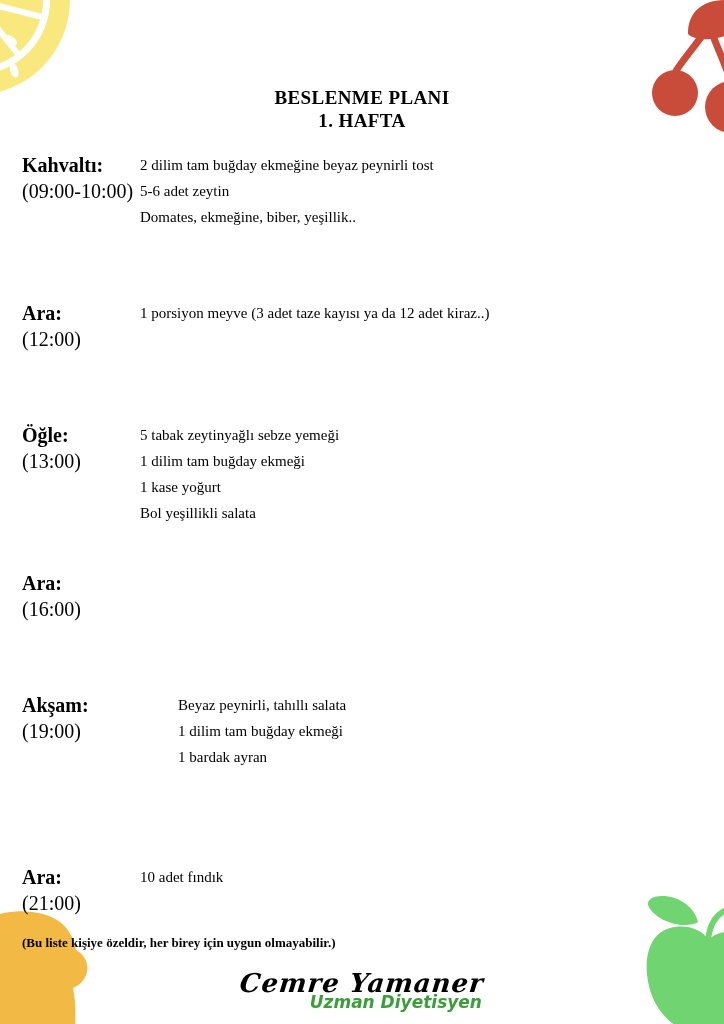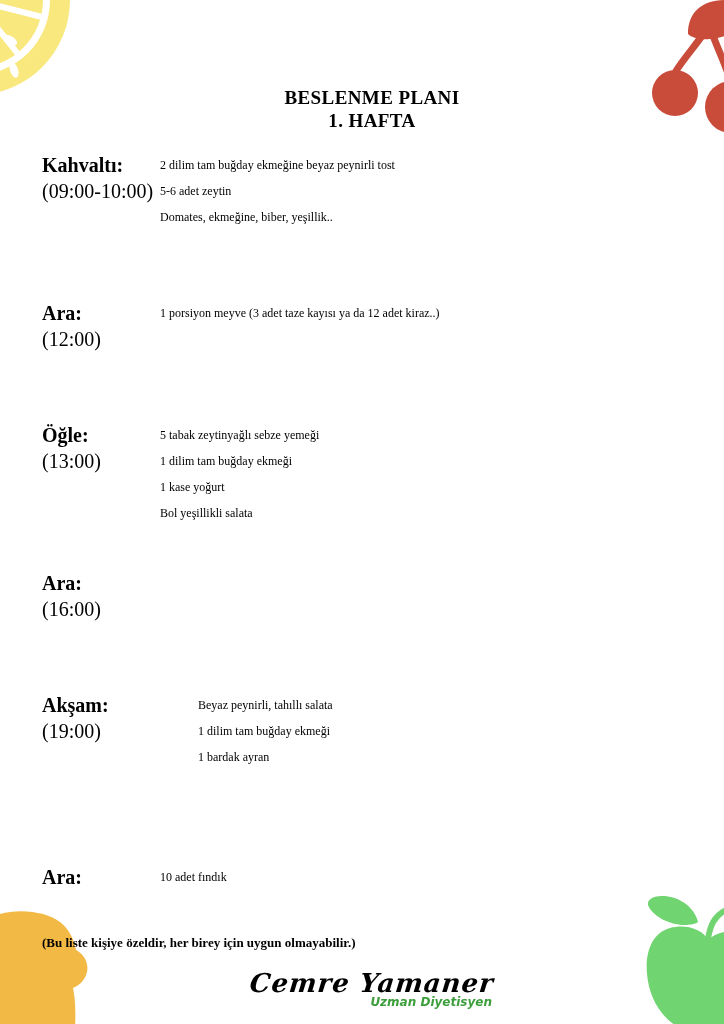--- a/index.html
+++ b/index.html
@@ -9,32 +9,32 @@
     font-family:"Liberation Serif","DejaVu Serif",serif;
   }
   .page{position:absolute;inset:0;}
   
   .deco{position:absolute;z-index:0;}
   .deco-lemon-slice{top:0;left:0;width:150px;height:150px;}
   .deco-cherries{top:0;right:0;width:120px;height:140px;}
   .deco-lemon{left:0;bottom:0;width:100px;height:120px;}
   .deco-apple{right:0;bottom:0;width:110px;height:144px;}
   
-  .textlayer{position:absolute;inset:0;z-index:2;margin-left:20px;}
+  .textlayer{position:absolute;inset:0;z-index:2;}
   .doc-title{
     position:absolute;top:86px;left:0;right:0;text-align:center;
     font-weight:bold;font-size:19px;line-height:23px;letter-spacing:.4px;
   }
   .sections{position:absolute;inset:0;}
   .section{position:absolute;left:22px;display:flex;align-items:flex-start;}
   .label-col{width:118px;flex:0 0 118px;}
   .meal-label{font-weight:bold;font-size:20px;line-height:26px;}
   .meal-time{font-size:20px;line-height:26px;}
   .content-col{flex:1;}
-  .meal-line{font-size:12px;line-height:26px;white-space:pre-wrap;}
+  .meal-line{font-size:15px;line-height:26px;white-space:pre-wrap;}
   .section:nth-child(1){top:152px;}
   .section:nth-child(2){top:300px;}
   .section:nth-child(3){top:422px;}
   .section:nth-child(4){top:570px;}
   .section:nth-child(5){top:692px;gap:38px;}
   .section:nth-child(6){top:864px;}
   .disclaimer{
     position:absolute;left:22px;top:932px;
     font-weight:bold;font-size:13px;line-height:21px;
   }
@@ -42,21 +42,21 @@
     position:absolute;top:969px;left:0;right:0;text-align:center;
   }
   .signature-inner{display:inline-block;text-align:right;}
   .signature-name{
     font-family:"DejaVu Serif","Liberation Serif",serif;
     font-style:italic;font-weight:bold;font-size:26px;line-height:28px;
     letter-spacing:1px;transform:skewX(-6deg);
   }
   .signature-role{
     font-family:"DejaVu Sans","Liberation Sans",sans-serif;
-    font-style:italic;font-weight:bold;font-size:12px;line-height:15px;
+    font-style:italic;font-weight:bold;font-size:17px;line-height:15px;
     margin-top:-2px;padding-right:2px;
   }
 </style>
 </head>
 <body>
 
 <div class="page">
 
   <svg class="deco deco-lemon-slice" viewBox="0 0 150 150" aria-hidden="true">
     <g fill="#f9e87e">
@@ -159,20 +159,21 @@
     <div class="content-col">
             <div class="meal-line">Beyaz peynirli, tahıllı salata</div>
             <div class="meal-line">1 dilim tam buğday ekmeği</div>
             <div class="meal-line">1 bardak ayran</div>
           </div>
   </div>
 
   <div class="section">
     <div class="label-col">
       <div class="meal-label">Ara:</div>
+      <div class="meal-time">(21:00)</div>
     </div>
     <div class="content-col">
             <div class="meal-line">10 adet fındık</div>
           </div>
   </div>
 </div>
 
     <div class="disclaimer">(Bu liste kişiye özeldir, her birey için uygun olmayabilir.)</div>
 
     <div class="signature">

